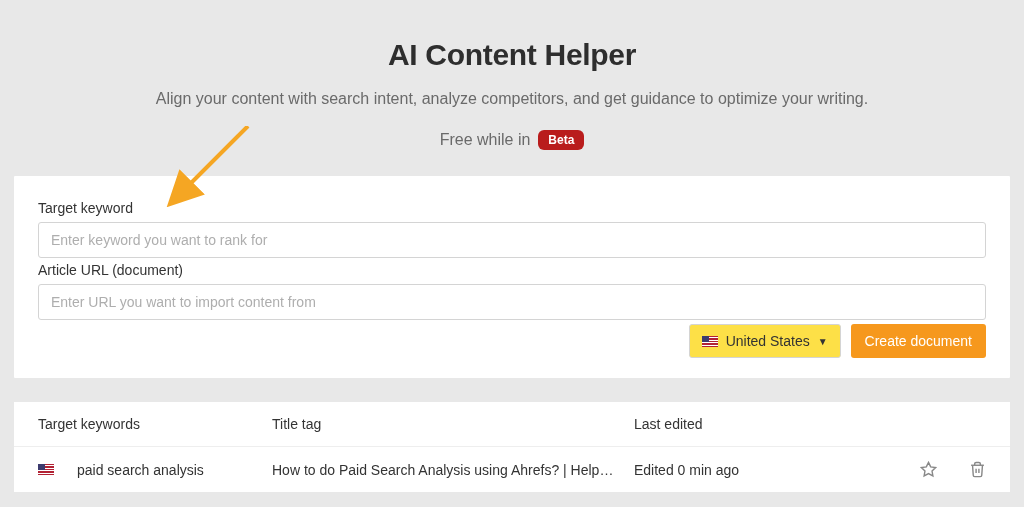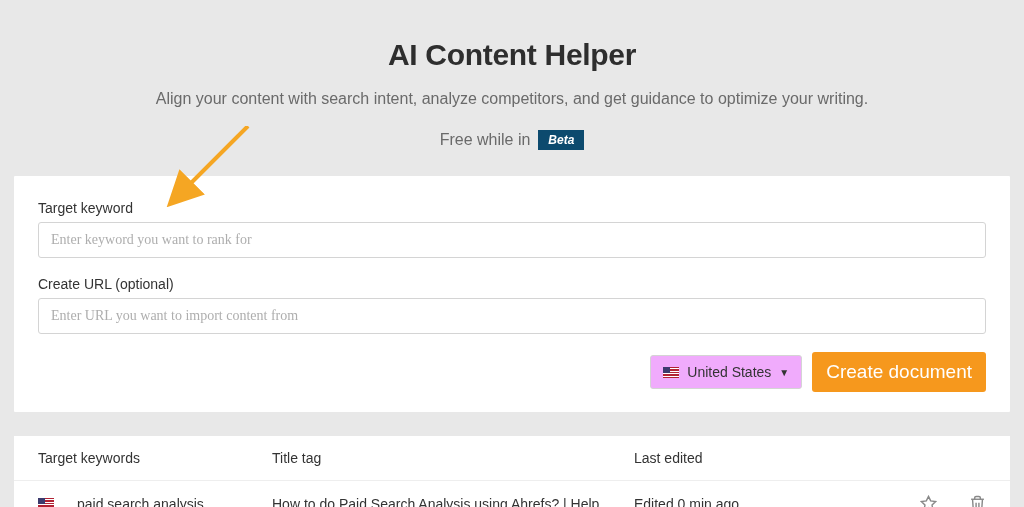--- a/index.html
+++ b/index.html
@@ -33,27 +33,26 @@
     }
     .free-line {
       font-size: 16px;
       color: #6a6a6a;
       display: inline-flex;
       align-items: center;
       gap: 8px;
     }
     .beta-badge {
       display: inline-block;
-      background: #0c4a6e;
+      background: #b91c1c;
       color: #fff;
       font-size: 12px;
       font-weight: 600;
       padding: 3px 10px;
-      border-radius: 0;
-      font-style: italic;
+      border-radius: 6px;
     }
     .form-card {
       background: #fff;
       margin: 0 14px;
       padding: 24px 24px 20px;
       border-radius: 1px;
       position: relative;
     }
     .arrow {
       position: absolute;
@@ -66,40 +65,40 @@
       color: #333;
       margin-bottom: 6px;
     }
     .text-input {
       width: 100%;
       border: 1px solid #d4d4d4;
       border-radius: 3px;
       padding: 9px 12px;
       font-size: 14px;
       color: #333;
-      font-family: Liberation Serif, serif;
+      font-family: Liberation Sans, sans-serif;
       outline: none;
     }
     .text-input::placeholder {
       color: #aeaeae;
     }
     .field-group {
-      margin-bottom: 18px;
+      margin-bottom: 4px;
     }
     .actions {
       display: flex;
       justify-content: flex-end;
       gap: 10px;
       align-items: center;
     }
     .country-select {
       border: 1px solid #d4d4d4;
       border-radius: 3px;
       padding: 8px 12px;
-      background: #f0abfc;
+      background: #fde047;
       font-size: 14px;
       color: #333;
       display: inline-flex;
       align-items: center;
       gap: 8px;
       cursor: pointer;
     }
     .country-select .caret {
       font-size: 10px;
       color: #333;
@@ -119,21 +118,21 @@
       left: 0;
       width: 7px;
       height: 6px;
       background: #3c3b6e;
     }
     .create-btn {
       background: #f6981d;
       color: #fff;
       border: none;
       border-radius: 3px;
-      font-size: 19px;
+      font-size: 14px;
       padding: 9px 14px;
       cursor: pointer;
       font-family: inherit;
     }
     .table-wrap {
       background: #fff;
       margin: 24px 14px 0;
       padding: 0;
     }
     .table-header-row {
@@ -217,21 +216,21 @@
     </defs>
     <line x1="100" y1="0" x2="30" y2="70" stroke="#f5a623" stroke-width="4" marker-end="url(#arrowhead)"></line>
   </svg>
 
   <div class="field-group">
     <div class="form-label">Target keyword</div>
     <input type="text" class="text-input" placeholder="Enter keyword you want to rank for" style="">
   </div>
 
   <div class="field-group">
-    <div class="form-label">Create URL (optional)</div>
+    <div class="form-label">Article URL (document)</div>
     <input type="text" class="text-input" placeholder="Enter URL you want to import content from" style="">
   </div>
 
   <div class="actions">
     <div class="country-select">
       <span class="flag"></span>
       <span>United States</span>
       <span class="caret">▼</span>
     </div>
     <button class="create-btn">Create document</button>

